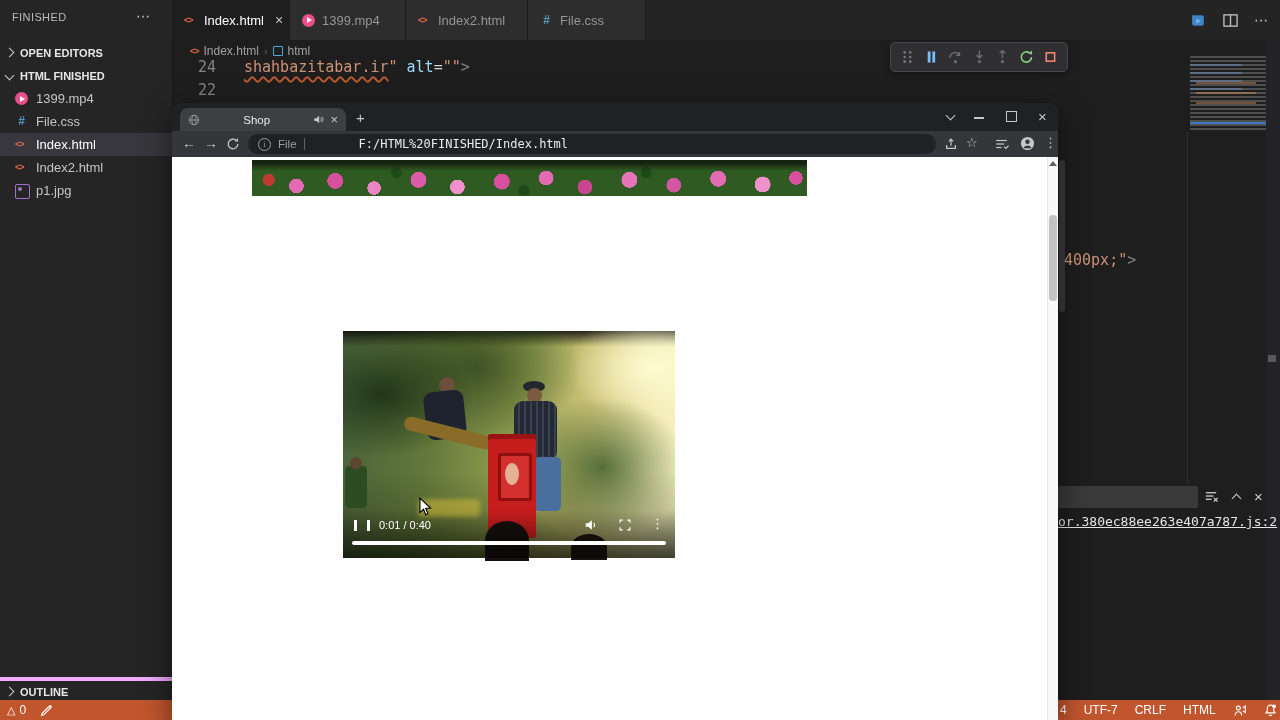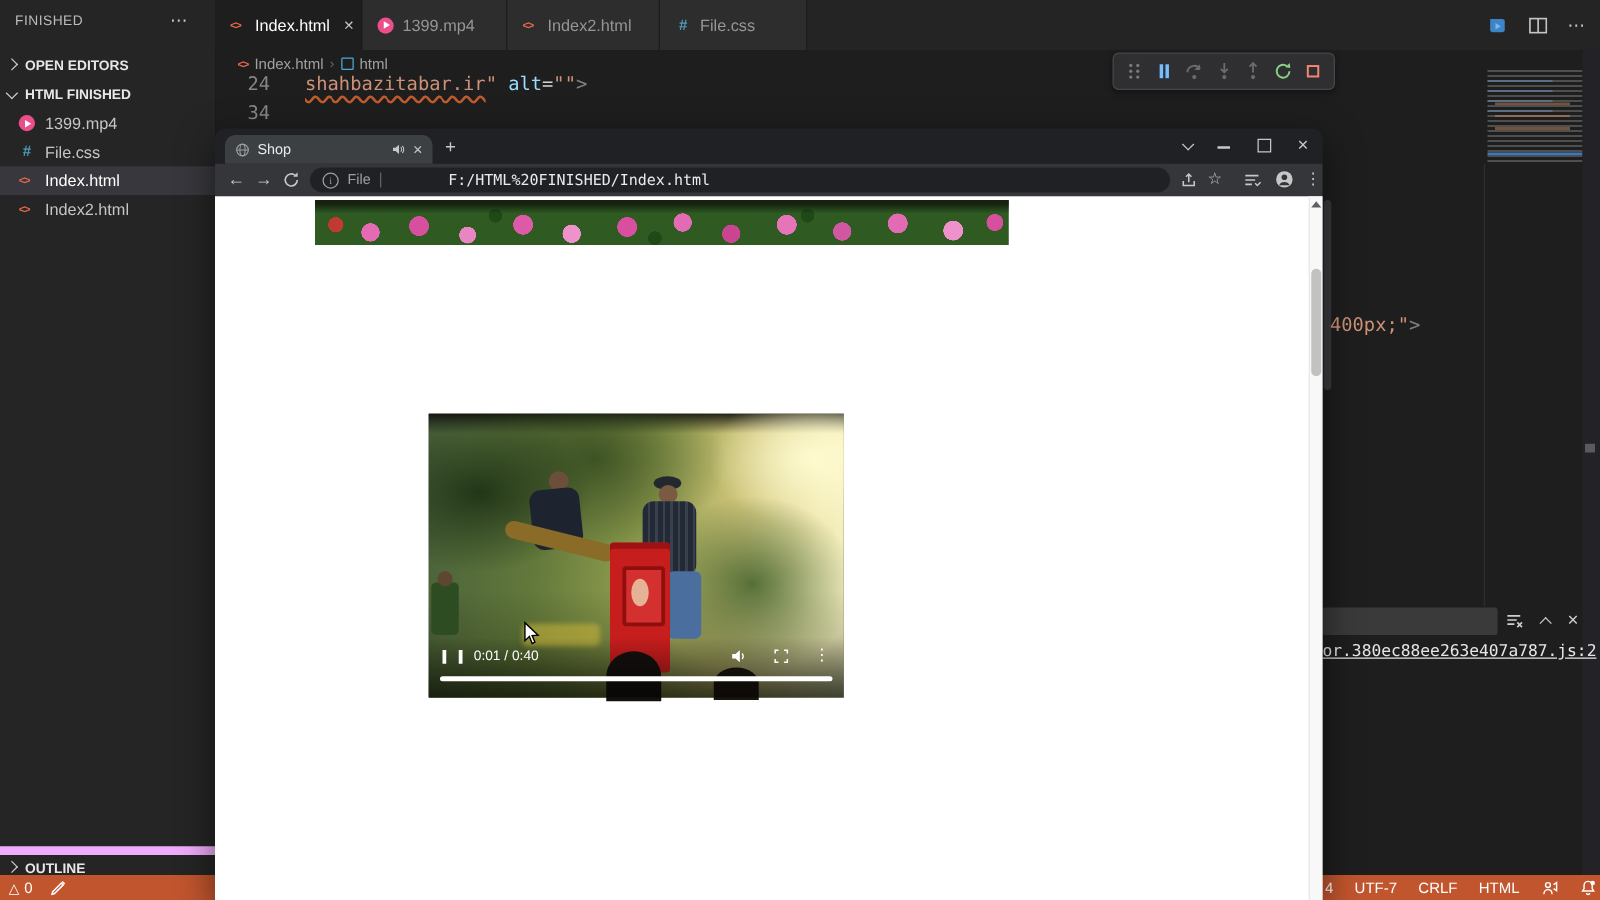--- a/index.html
+++ b/index.html
@@ -20,21 +20,21 @@
   .file-row{left:0;width:172px;height:23px;line-height:23px;font-size:13px;color:#c5c5c5;cursor:pointer;}
   .file-row.selected{background:#37373d;color:#ffffff;}
   .file-ic{position:absolute;left:15px;top:5px;width:13px;height:13px;}
   .file-label{margin-left:36px;}
   .ic-video{border-radius:50%;background:#ec4d8b;}
   .ic-video:after{content:"";position:absolute;left:5px;top:3.5px;border-left:5px solid #fff;border-top:3px solid transparent;border-bottom:3px solid transparent;}
   .ic-css{color:#519aba;font-weight:bold;font-size:12px;line-height:13px;text-align:center;}
   .ic-html{color:#e8694a;font-weight:bold;font-size:9px;line-height:13px;letter-spacing:-1px;}
   .ic-img{border:1.5px solid #a074c4;border-radius:2px;}
   .ic-img:after{content:"";position:absolute;left:2px;top:2px;width:4px;height:4px;border-radius:50%;background:#a074c4;}
-  #outline-row{left:0;top:677px;width:200px;height:22px;line-height:22px;background:#252526;border-top:7px solid #f0abfc;font-size:11px;font-weight:bold;color:#e7e7e7;}
+  #outline-row{left:0;top:677px;width:200px;height:22px;line-height:22px;background:#252526;border-top:4px solid #f0abfc;font-size:11px;font-weight:bold;color:#e7e7e7;}
 
   
   #tabbar{left:172px;top:0;width:1108px;height:40px;background:#242425;}
   .tab{position:absolute;top:0;height:40px;display:flex;align-items:center;gap:7px;padding:0 12px;box-sizing:border-box;
        font-size:13px;color:#969696;background:#2d2d2d;border-right:1px solid #1b1b1c;cursor:pointer;}
   .tab.active{background:#1e1e1e;color:#ffffff;}
   .tab .ticon{position:relative;width:13px;height:13px;flex:0 0 13px;}
   .tab-close{font-size:14px;color:#c5c5c5;margin-left:4px;}
   .tab-actions{position:absolute;right:12px;top:0;height:40px;display:flex;align-items:center;gap:16px;}
 
@@ -70,21 +70,21 @@
   #console-link{font-size:13px;color:#e6e6e6;text-decoration:underline;cursor:pointer;}
 
   
   #statusbar{left:0;top:700px;width:1280px;height:20px;background:#c1552e;color:#fff;font-size:12px;}
   .sb-left{position:absolute;left:7px;top:0;height:20px;display:flex;align-items:center;gap:14px;}
   .sb-right{position:absolute;left:1060px;top:0;height:20px;display:flex;align-items:center;gap:17px;}
   .sb-item{display:flex;align-items:center;gap:4px;cursor:pointer;}
 
   
   #browser{left:172px;top:103px;width:886px;height:617px;z-index:10;box-shadow:0 10px 30px rgba(0,0,0,.55);border-radius:8px 8px 0 0;}
-  #b-title{left:0;top:0;width:886px;height:28px;background:#202124;border-radius:8px 8px 0 0;}
+  #b-title{left:0;top:0;width:886px;height:28px;background:#202124;border-radius:8px 8px 0 0;text-align:center;}
   #b-tab{left:8px;top:5px;width:166px;height:23px;background:#3c4043;border-radius:8px 8px 0 0;
          display:flex;align-items:center;gap:6px;padding:0 8px;box-sizing:border-box;}
   #b-tab .title{font-size:11.5px;color:#e8eaed;flex:1;}
   .winbtn{color:#c7c7c7;font-size:13px;cursor:pointer;}
   #b-toolbar{left:0;top:28px;width:886px;height:26px;background:#35363a;}
   .navbtn{position:absolute;top:4px;font-size:14px;color:#c7c7c7;cursor:pointer;}
   #urlbox{left:76px;top:3px;width:688px;height:20px;background:#202124;border-radius:10px;
           display:flex;align-items:center;gap:7px;padding:0 10px;box-sizing:border-box;}
   #urlbox .scheme{font-size:11.5px;color:#9aa0a6;}
   #urlbox .div{width:1px;height:12px;background:#5f6368;}
@@ -161,20 +161,24 @@
       <span class="file-label">File.css</span>
     </div>
     <div class="abs file-row selected" style="top:133px;">
       <span class="file-ic ic-html">&lt;&gt;</span>
       <span class="file-label">Index.html</span>
     </div>
     <div class="abs file-row" style="top:156px;">
       <span class="file-ic ic-html">&lt;&gt;</span>
       <span class="file-label">Index2.html</span>
     </div>
+    <div class="abs file-row" style="top:179px;">
+      <span class="file-ic ic-img"></span>
+      <span class="file-label">p1.jpg</span>
+    </div>
 
     <div class="abs" id="outline-row">
       <span class="chev right"></span><span>OUTLINE</span>
     </div>
   </aside>
 
   <div id="tabbar" class="abs">
     <div class="tab active" style="left:0;width:118px;">
       <span class="ticon ic-html">&lt;&gt;</span>
       <span>Index.html</span>
@@ -208,21 +212,21 @@
   <div id="breadcrumb" class="abs">
     <span class="ic-html" style="font-weight:bold;font-size:9px;letter-spacing:-1px;color:#e8694a;">&lt;&gt;</span>
     <span>Index.html</span>
     <span class="bc-sep">›</span>
     <span class="bc-cube"></span>
     <span>html</span>
   </div>
 
   <div class="abs mono lnum" style="left:182px;top:58px;">24</div>
   <div class="abs mono code-line" style="left:244px;top:58px;"><span class="tok-str">shahbazitabar.ir</span><span class="tok-q">"</span><span class="tok-attr"> alt</span><span class="tok-eq">=</span><span class="tok-q">""</span><span class="tok-br">&gt;</span></div>
-  <div class="abs mono lnum" style="left:182px;top:81px;">34</div>
+  <div class="abs mono lnum" style="left:182px;top:81px;">22</div>
 
   <div id="dbgbar" class="abs">
     <svg class="dbtn" viewBox="0 0 16 16">
         <g fill="#7a7a7a">
           <circle cx="5" cy="3" r="1.4"></circle>
           <circle cx="11" cy="3" r="1.4"></circle>
           <circle cx="5" cy="8" r="1.4"></circle>
           <circle cx="11" cy="8" r="1.4"></circle>
           <circle cx="5" cy="13" r="1.4"></circle>
           <circle cx="11" cy="13" r="1.4"></circle>

